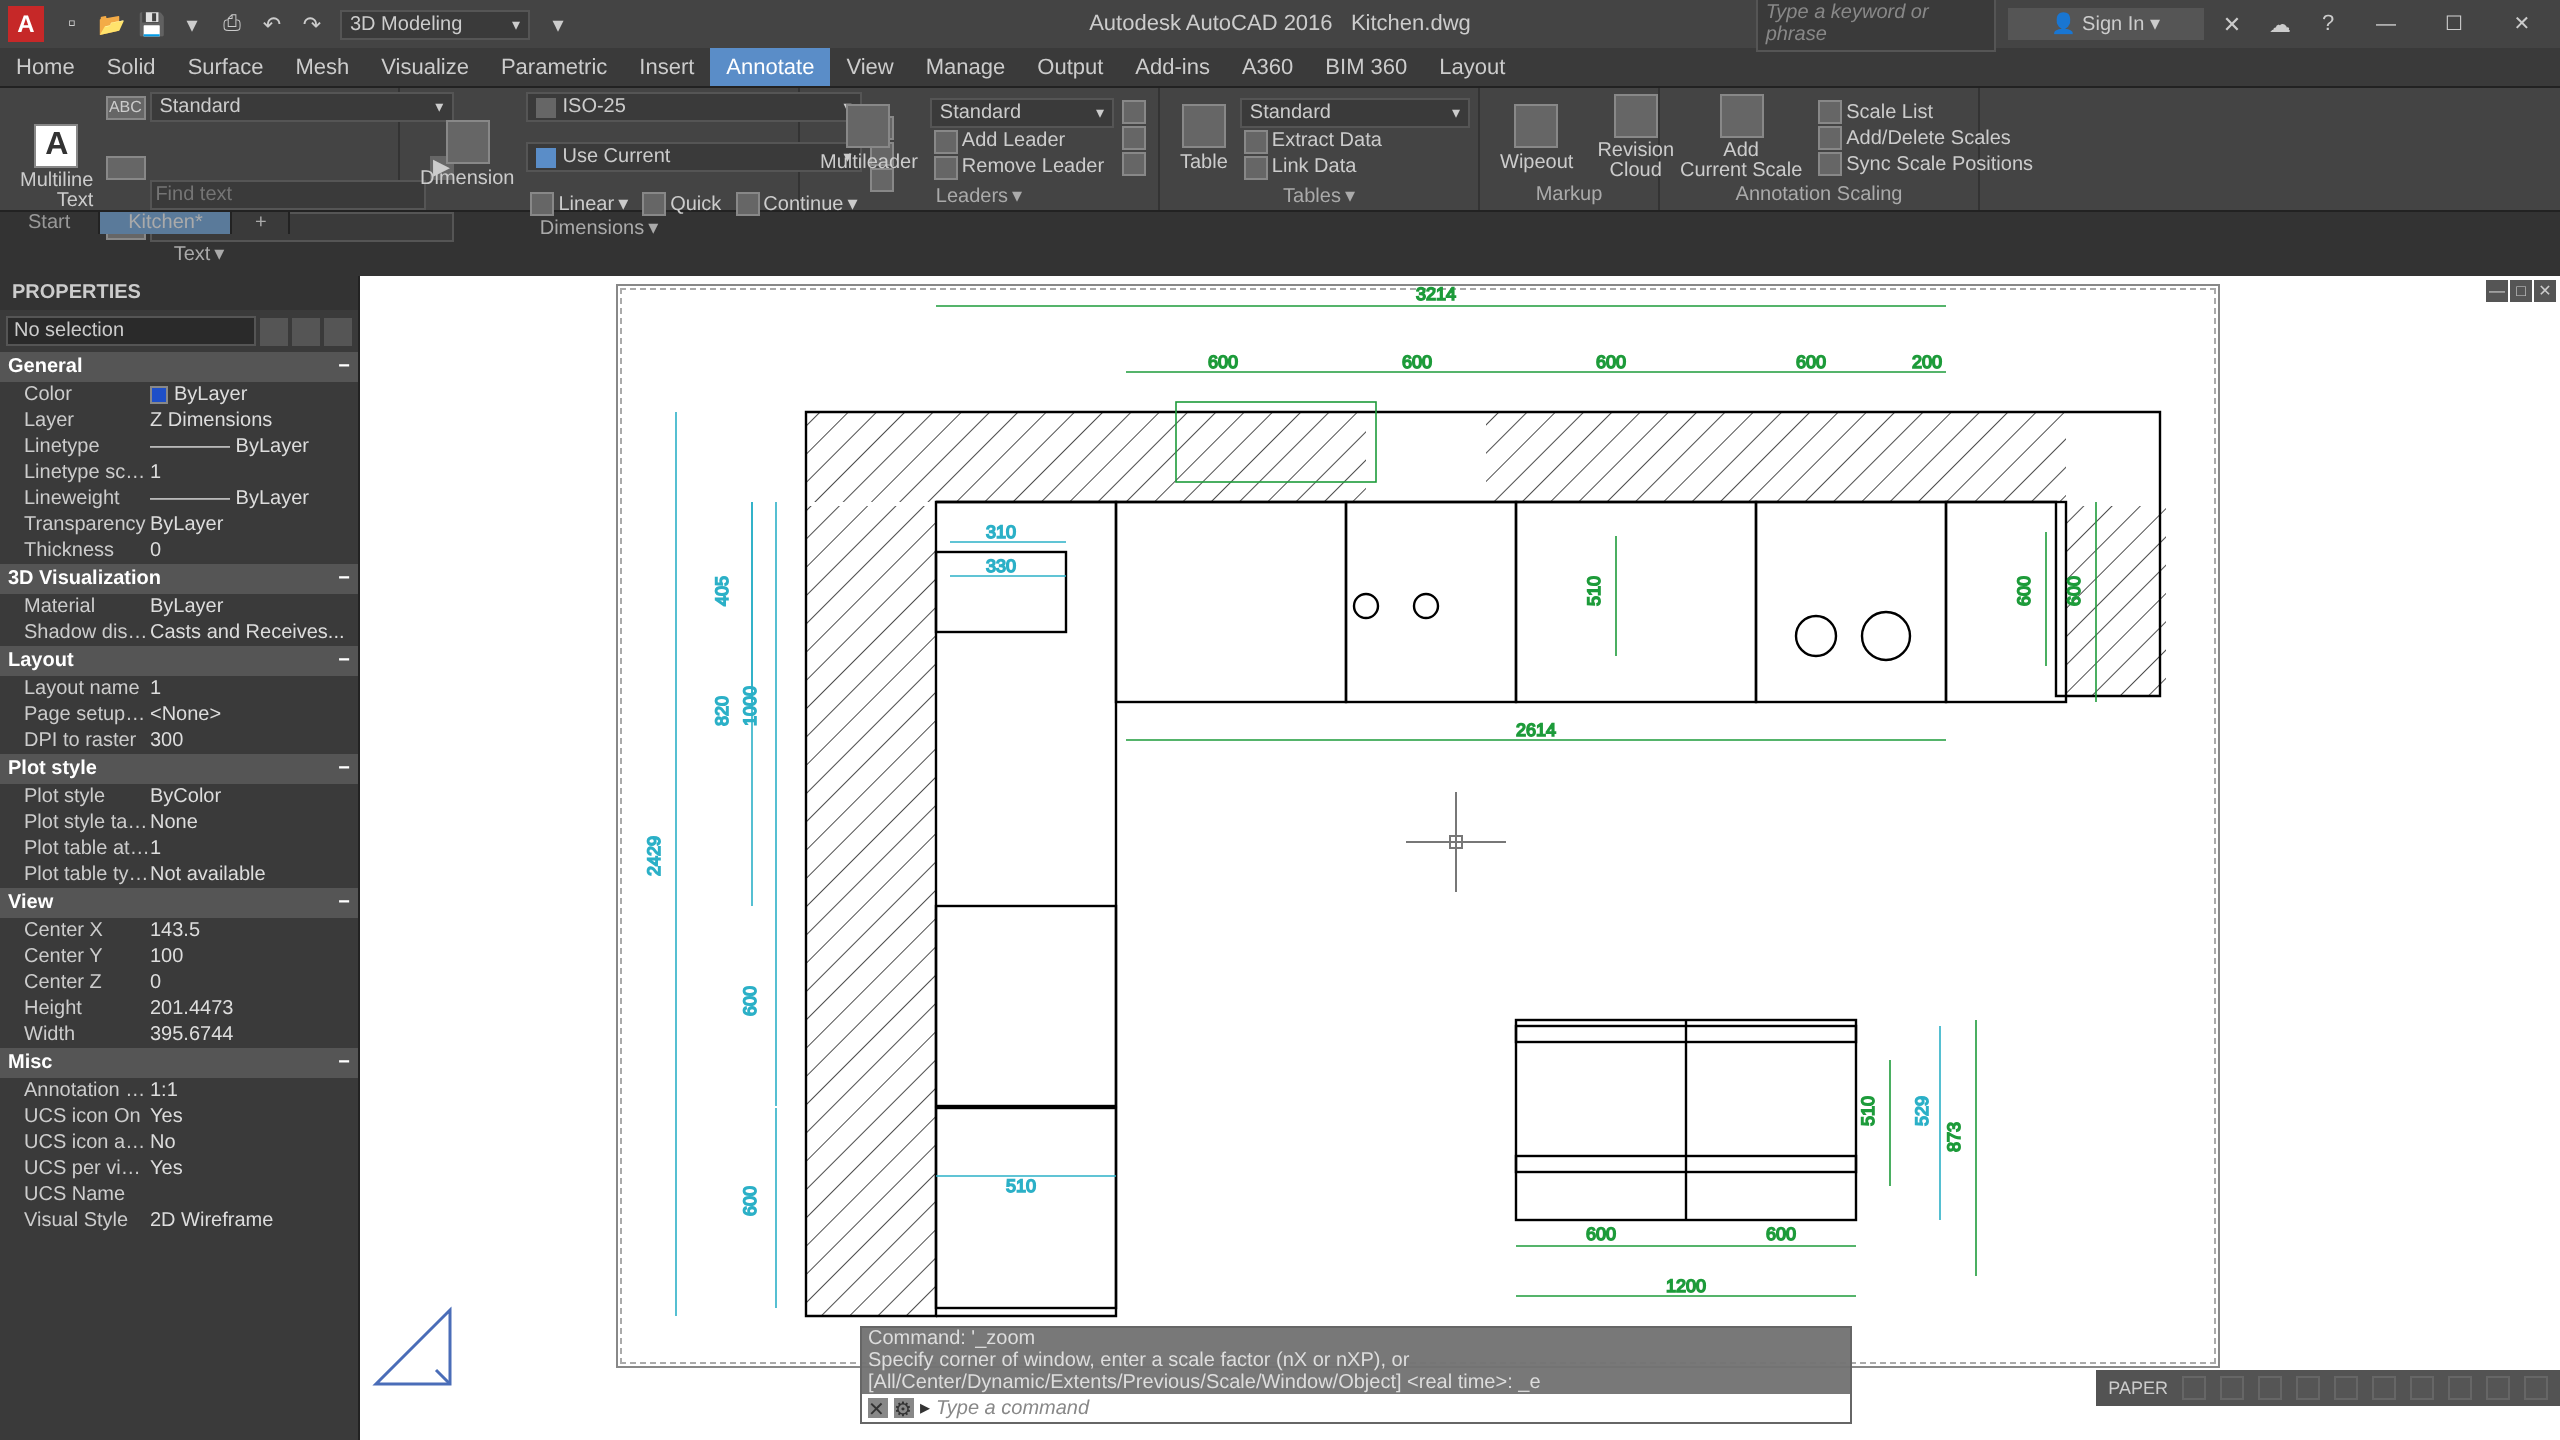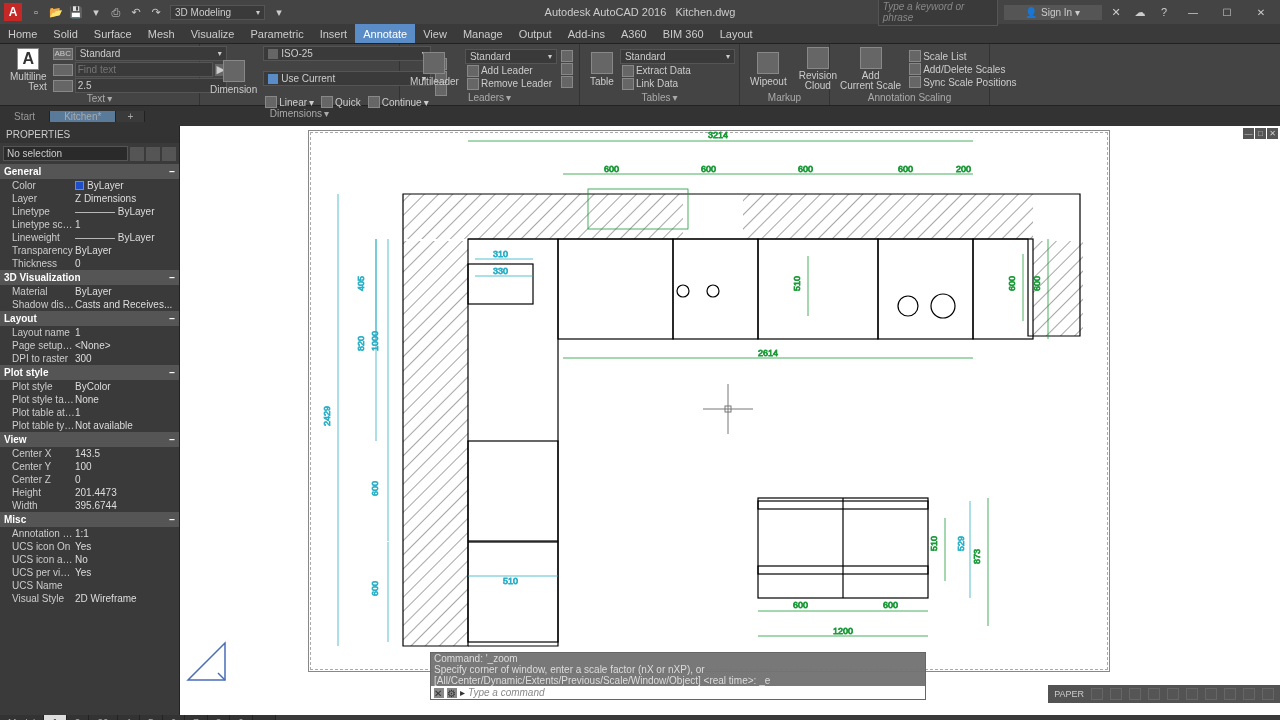--- a/index.html
+++ b/index.html
@@ -21,28 +21,28 @@
 .panel{display:flex;flex-direction:column;border-right:1px solid #333;padding:2px 4px}
 .panel-body{flex:1;display:flex;align-items:center}
 .panel-title{height:14px;text-align:center;font-size:10px;color:#aaa;display:flex;align-items:center;justify-content:center;gap:2px}
 .bigbtn{display:flex;flex-direction:column;align-items:center;justify-content:center;padding:0 6px;font-size:10px;color:#ccc;height:46px}
 .bigbtn .ic{width:22px;height:22px;background:#666;border:1px solid #888;margin-bottom:2px}
 .ribbon input{background:#3a3a3a;border:1px solid #555;color:#ccc;font-size:10px;padding:1px 2px}
 .ribbon .dd{background:#3a3a3a;border:1px solid #555;font-size:10px;padding:1px 4px;display:flex;align-items:center}
 .ribbon .dd::after{content:"▾";margin-left:auto;font-size:8px}
 .smallbtn{font-size:10px;color:#ccc;display:flex;align-items:center;gap:2px;padding:0 2px;white-space:nowrap}
 .smallbtn .si{width:12px;height:12px;background:#666;border:1px solid #888}
-.tabs{height:20px;background:#333;display:flex;align-items:center}
+.tabs{height:32px;background:#333;display:flex;align-items:flex-start}
 .doc-tab{padding:0 14px;display:flex;align-items:center;font-size:10px;color:#aaa;border-right:1px solid #222}
 .doc-tab.start{color:#999}
 .doc-tab.active{background:#5a7a9a}
 .doc-tab.plus{background:#3a3a3a;width:20px;justify-content:center}
 .main{display:flex;height:589px}
 .props{width:180px;background:#3a3a3a;color:#ccc;font-size:10px;display:flex;flex-direction:column;border-right:1px solid #222}
-.props-hdr{background:#333;padding:3px 6px;font-size:10px;font-weight:normal}
+.props-hdr{background:#333;padding:3px 6px;font-size:10px;font-weight:bold}
 .props-sel{display:flex;align-items:center;padding:3px;gap:2px}
 .props-sel .dd{flex:1;background:#2a2a2a;border:1px solid #555;padding:1px 3px;font-size:10px}
 .props-sel .mini{width:14px;height:14px;background:#555}
 .cat{background:#555;padding:2px 4px;font-weight:bold;font-size:10px;display:flex;align-items:center;color:#fff}
 .cat::after{content:"−";margin-left:auto}
 .prop-row{display:flex;padding:1px 0;font-size:10px}
 .prop-row .k{width:75px;padding-left:12px;color:#ccc;white-space:nowrap;overflow:hidden;text-overflow:ellipsis}
 .prop-row .v{flex:1;color:#ddd;display:flex;align-items:center;gap:3px}
 .swatch{width:9px;height:9px;background:#1e4fc8;border:1px solid #888}
 .canvas{flex:1;background:#fff;position:relative;overflow:hidden}
@@ -118,21 +118,21 @@
           <span style="white-space:pre;text-align:right;line-height:1">Multiline
 Text</span>
         </div>
    <div style="display:flex;flex-direction:column;gap:1px;flex:1">
     <div style="display:flex;gap:2px;align-items:center">
             <div class="si" style="width:20px;height:12px;font-size:8px;background:#666;border:1px solid #888;text-align:center">ABC</div>
             <div class="dd" style="flex:1">Standard</div>
           </div>
     <div style="display:flex;gap:2px;align-items:center">
             <div class="si" style="width:20px;height:12px;background:#666;border:1px solid #888"></div>
-            <input style="flex: 1 1 0%;" placeholder="Find text">
+            <input style="flex: 1 1 0%; margin-top: 28px;" placeholder="Find text">
             <div class="si" style="width:12px;height:12px;background:#666;display:flex;align-items:center;justify-content:center">▶</div>
           </div>
     <div style="display:flex;gap:2px;align-items:center">
             <div class="si" style="width:20px;height:12px;background:#666;border:1px solid #888"></div>
             <input style="flex: 1 1 0%;" value="2.5">
           </div>
    </div>
   </div>
   <div class="panel-title"><span>Text</span> ▾</div>
  </div>

